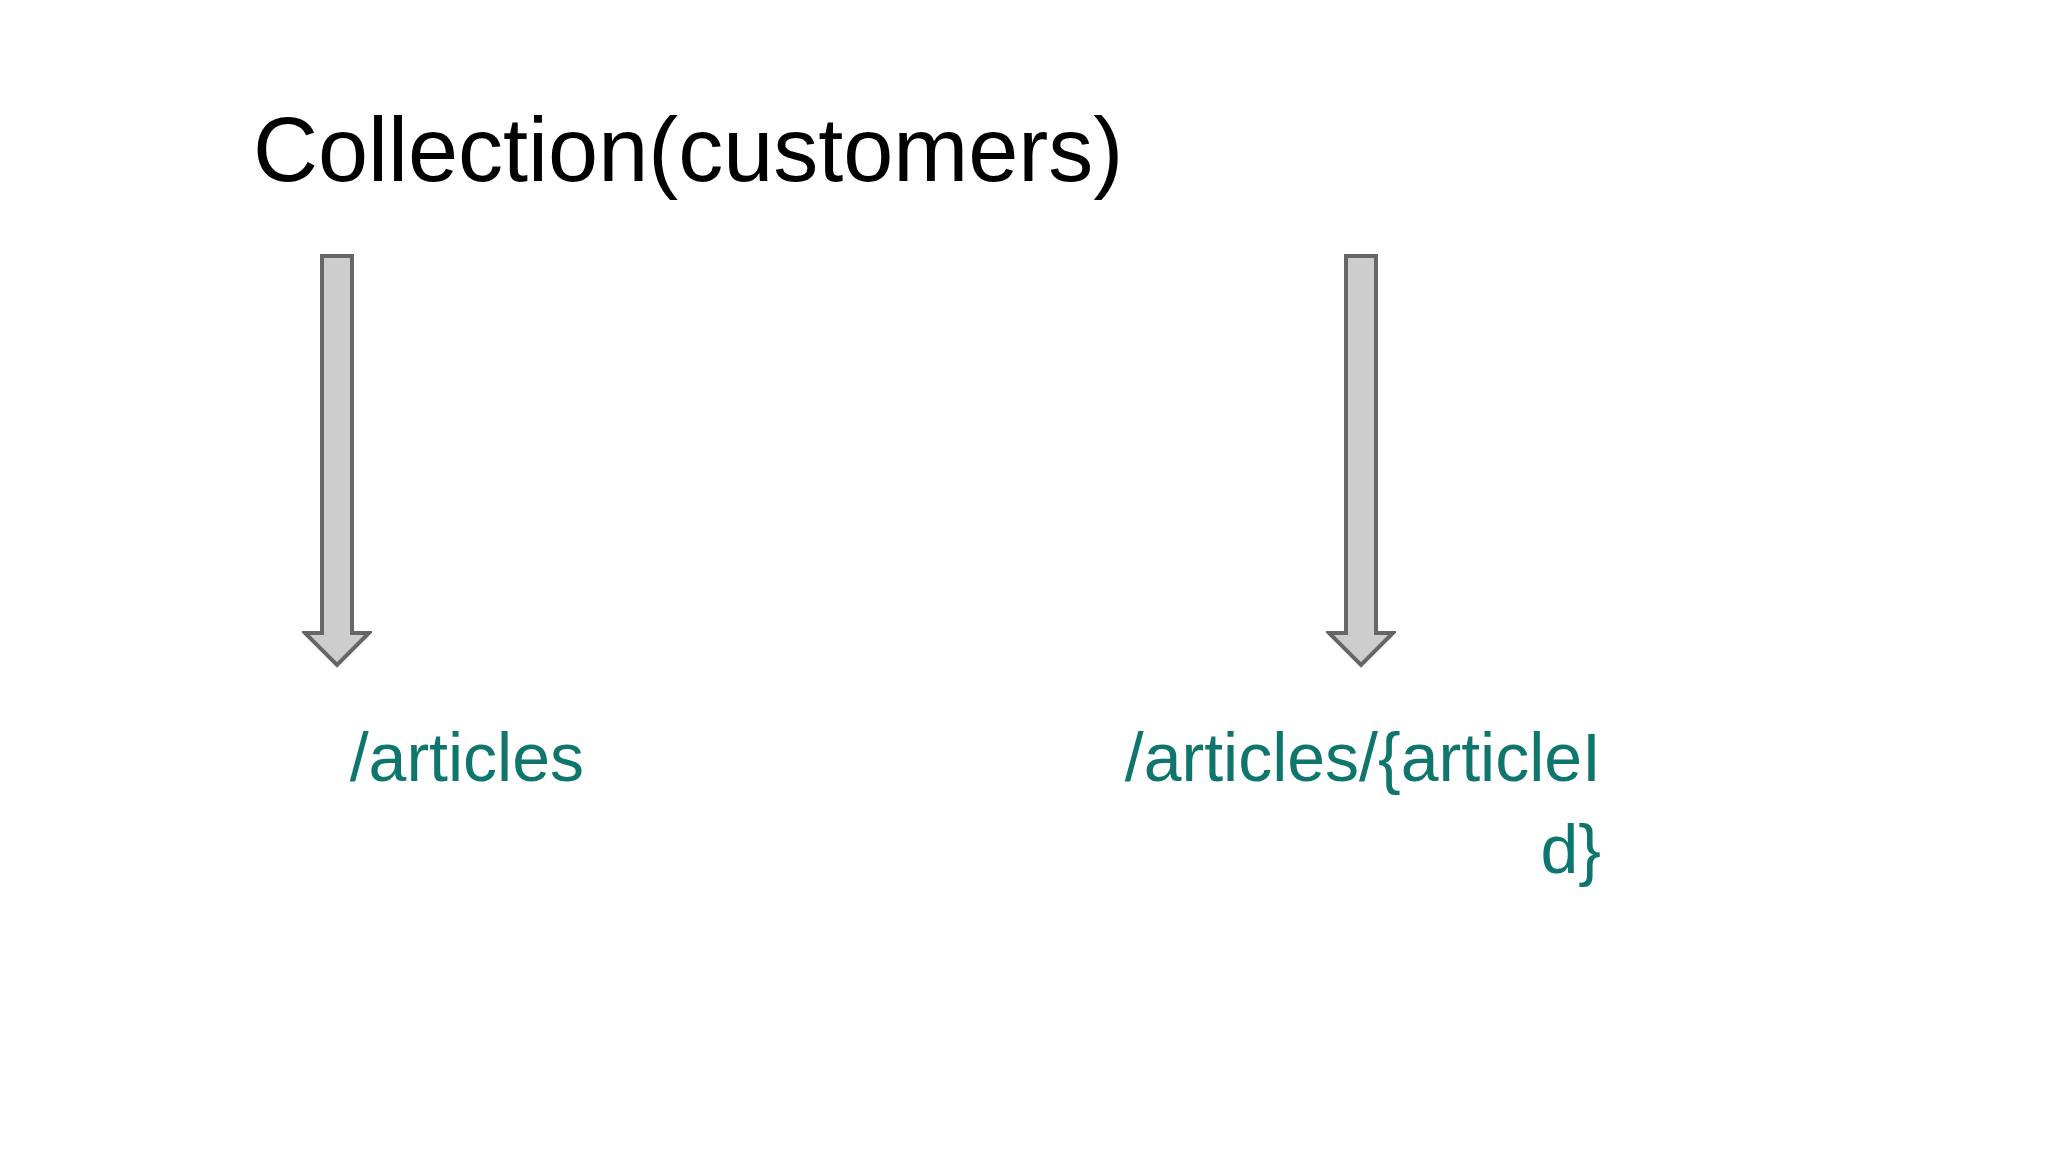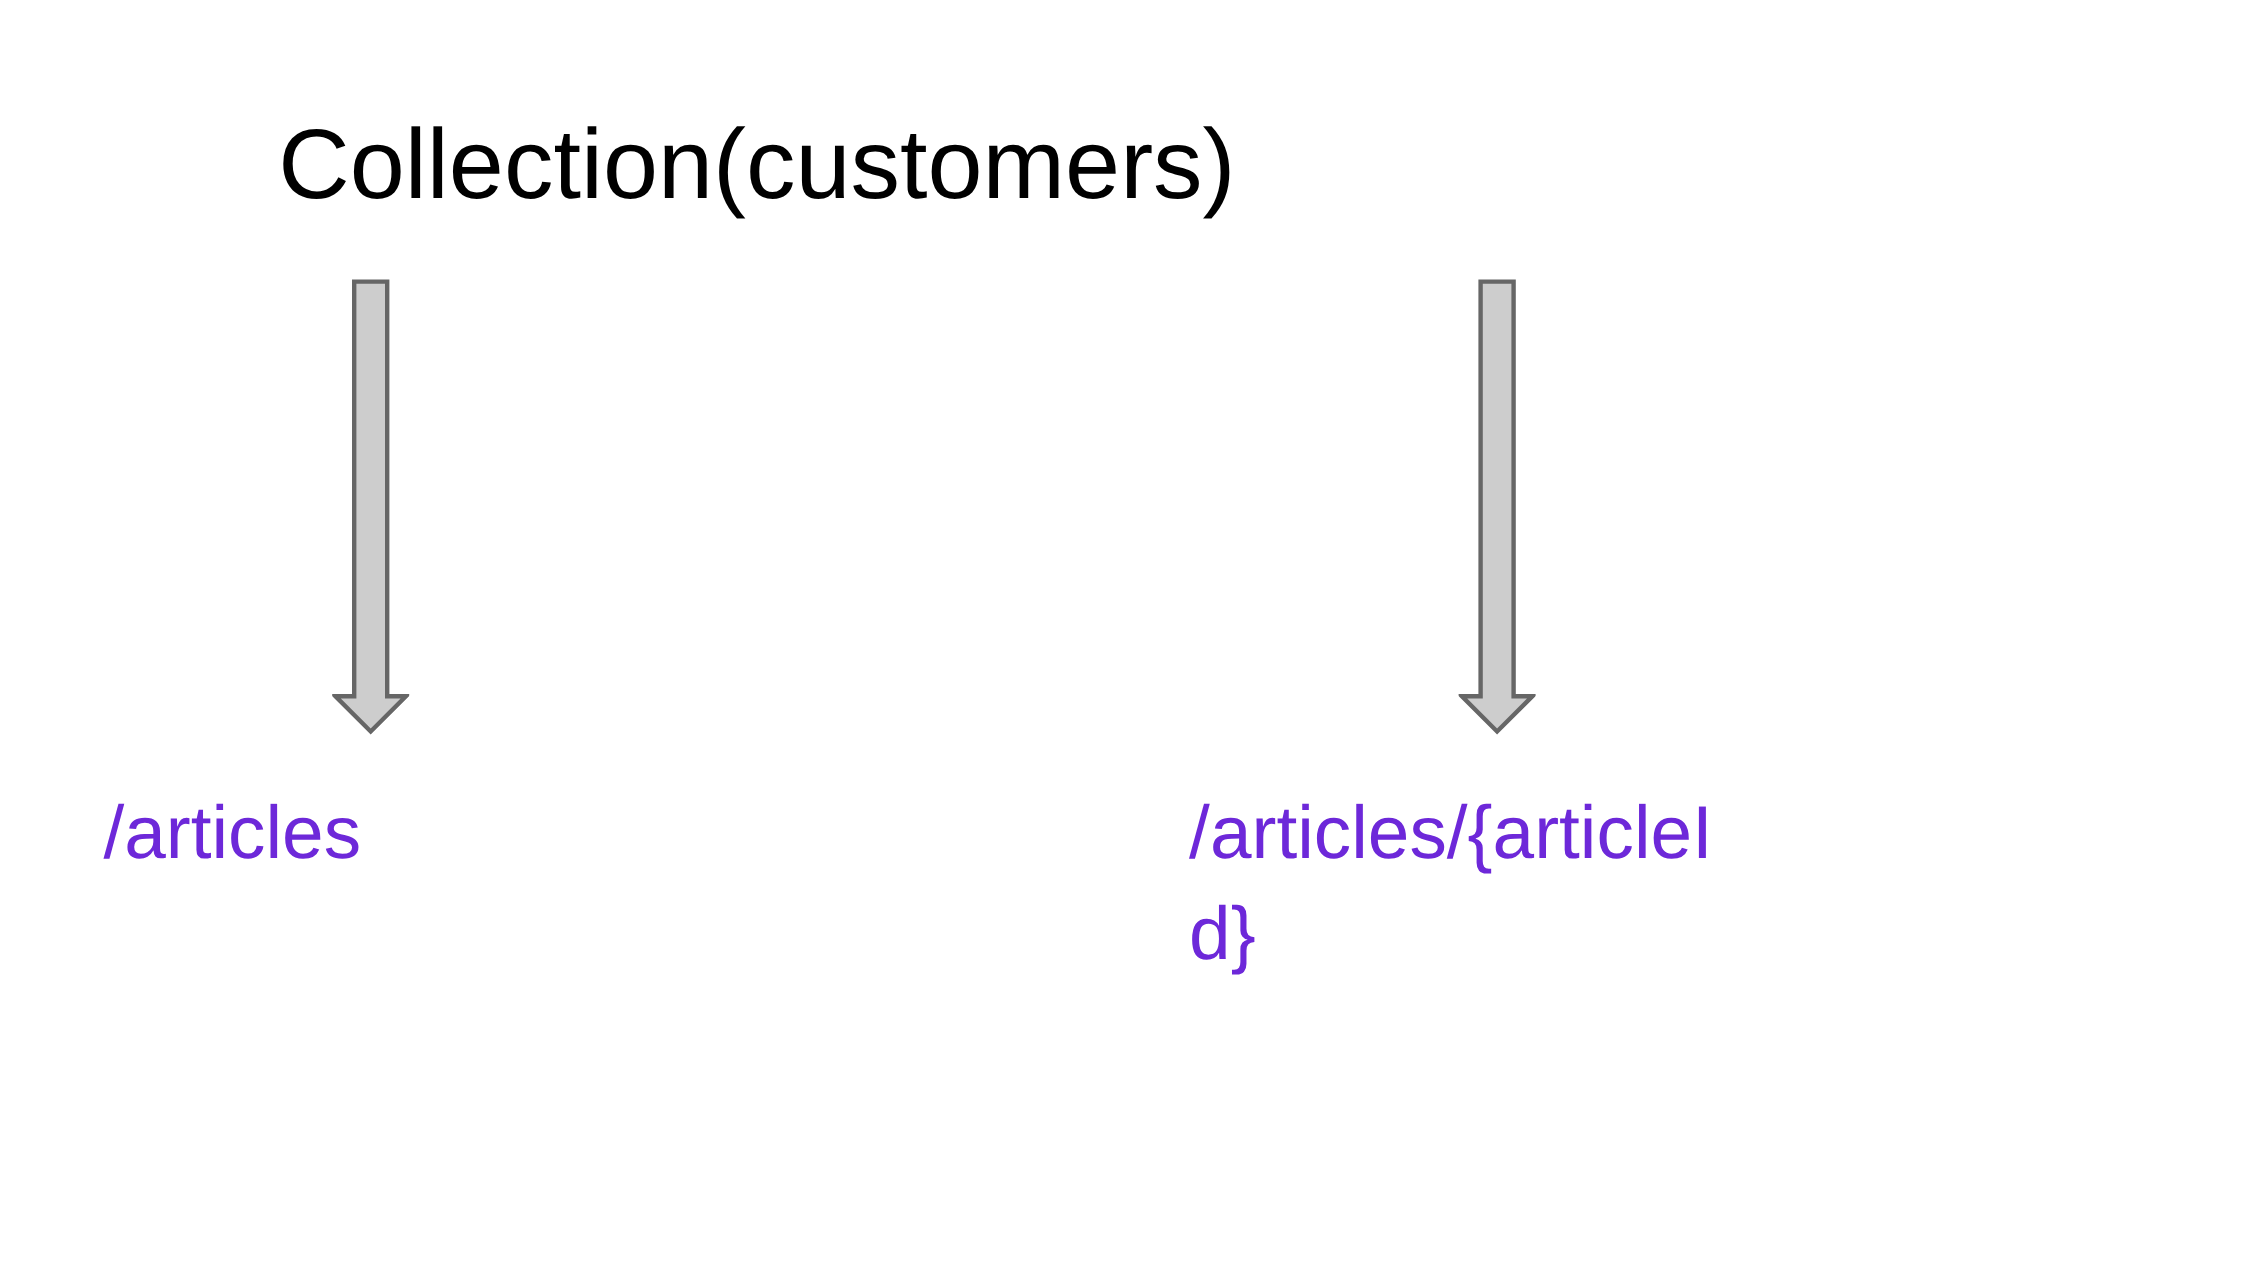--- a/index.html
+++ b/index.html
@@ -32,26 +32,26 @@
     height: 416px;
   }
   .arrow--collection { left: 302px; }
   .arrow--singleton  { left: 1326px; }
   .path-label {
     position: absolute;
     top: 712px;
     width: 490px;
     font-size: 68px;
     line-height: 1.35;
-    text-align: left;
+    text-align: right;
     word-break: break-all;
-    color: #6d28d9;
+    color: #0f766e;
   }
   .path-label--collection { left: 94px; }
-  .path-label--singleton  { left: 1081px; }
+  .path-label--singleton  { left: 1111px; }
 </style>
 </head>
 <body>
 
 <div class="slide">
 
   <div class="heading heading--collection">Collection(customers)</div>
 
 
   <svg class="arrow arrow--collection" viewBox="0 0 70 416" xmlns="http://www.w3.org/2000/svg" aria-hidden="true">

